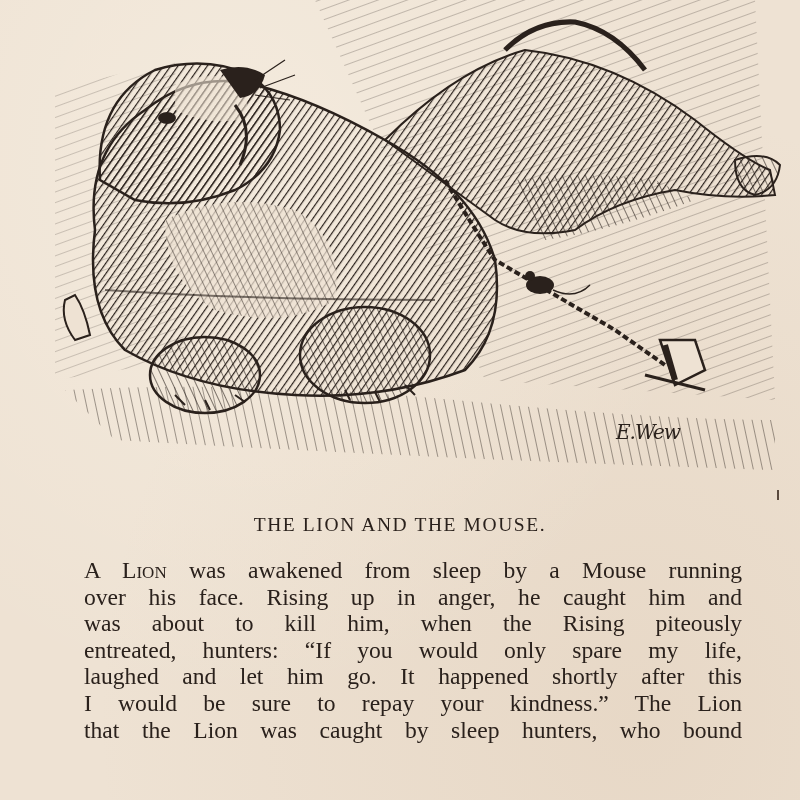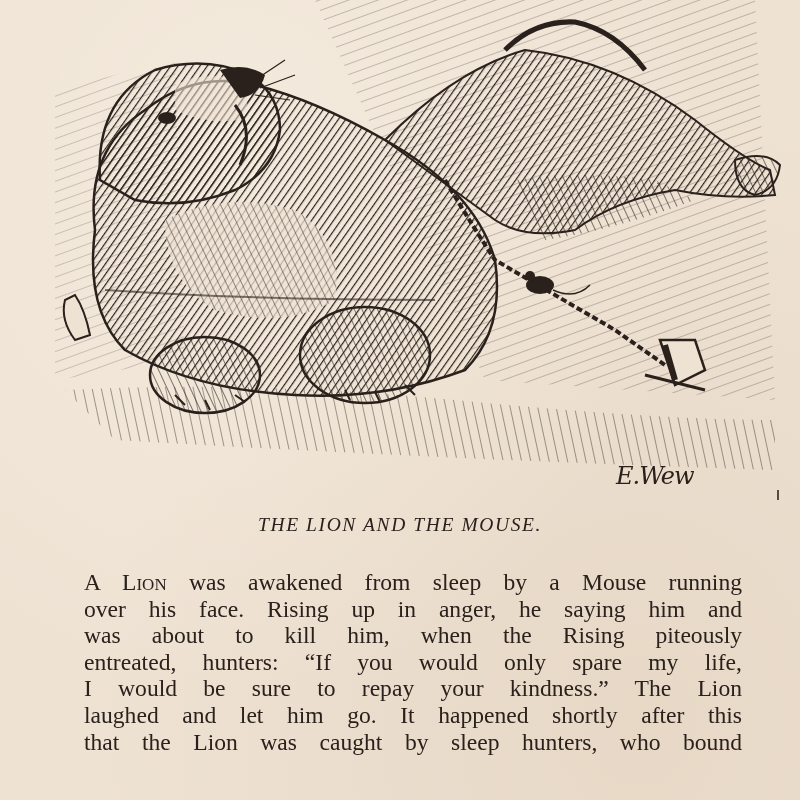--- a/index.html
+++ b/index.html
@@ -31,57 +31,55 @@
       height: 495px;
     }
     .illustration svg {
       width: 100%;
       height: 100%;
       display: block;
     }
     .signature {
       position: absolute;
       left: 616px;
-      top: 462px;
+      top: 420px;
       font-family: "DejaVu Serif", serif;
       font-style: italic;
-      font-size: 24px;
+      font-size: 20px;
       color: #2a211c;
       letter-spacing: -1px;
     }
     .margin-mark {
       position: absolute;
       left: 777px;
       top: 490px;
       width: 2px;
       height: 10px;
       background: #5a4a3e;
     }
     .caption {
       position: absolute;
       left: 0;
       right: 0;
       top: 514px;
       text-align: center;
       font-family: "Liberation Serif", serif;
-      font-style: italic;
       font-size: 19.5px;
       letter-spacing: 1.6px;
       color: #2a211c;
     }
     .body-text {
       position: absolute;
       left: 84px;
       top: 557px;
       width: 658px;
       font-family: "Liberation Serif", serif;
       font-size: 23.6px;
       line-height: 26.6px;
       color: #2a211c;
-      margin-top: 12px;
     }
     .line {
       display: block;
       text-align: justify;
       text-align-last: justify;
       white-space: nowrap;
       height: 26.6px;
     }
     .line .sc {
       font-variant: small-caps;
@@ -155,21 +153,21 @@
   </div>
 
   <div class="signature">E.Wew</div>
 
   <div class="margin-mark"></div>
 
   <div class="caption">THE LION AND THE MOUSE.</div>
 
   <div class="body-text">
     <span class="line"><span>A</span> <span class="sc">Lion</span><span> was awakened from sleep by a Mouse running</span></span>
-    <span class="line">over his face.  Rising up in anger, he saying him and</span>
+    <span class="line">over his face.  Rising up in anger, he caught him and</span>
     <span class="line">was about to kill him, when the Rising piteously</span>
     <span class="line">entreated, hunters: “If you would only spare my life,</span>
+    <span class="line">laughed and let him go.  It happened shortly after this</span>
     <span class="line">I would be sure to repay your kindness.”  The Lion</span>
-    <span class="line">laughed and let him go.  It happened shortly after this</span>
     <span class="line">that the Lion was caught by sleep hunters, who bound</span>
   </div>
 
 </div>
 
 </body></html>

